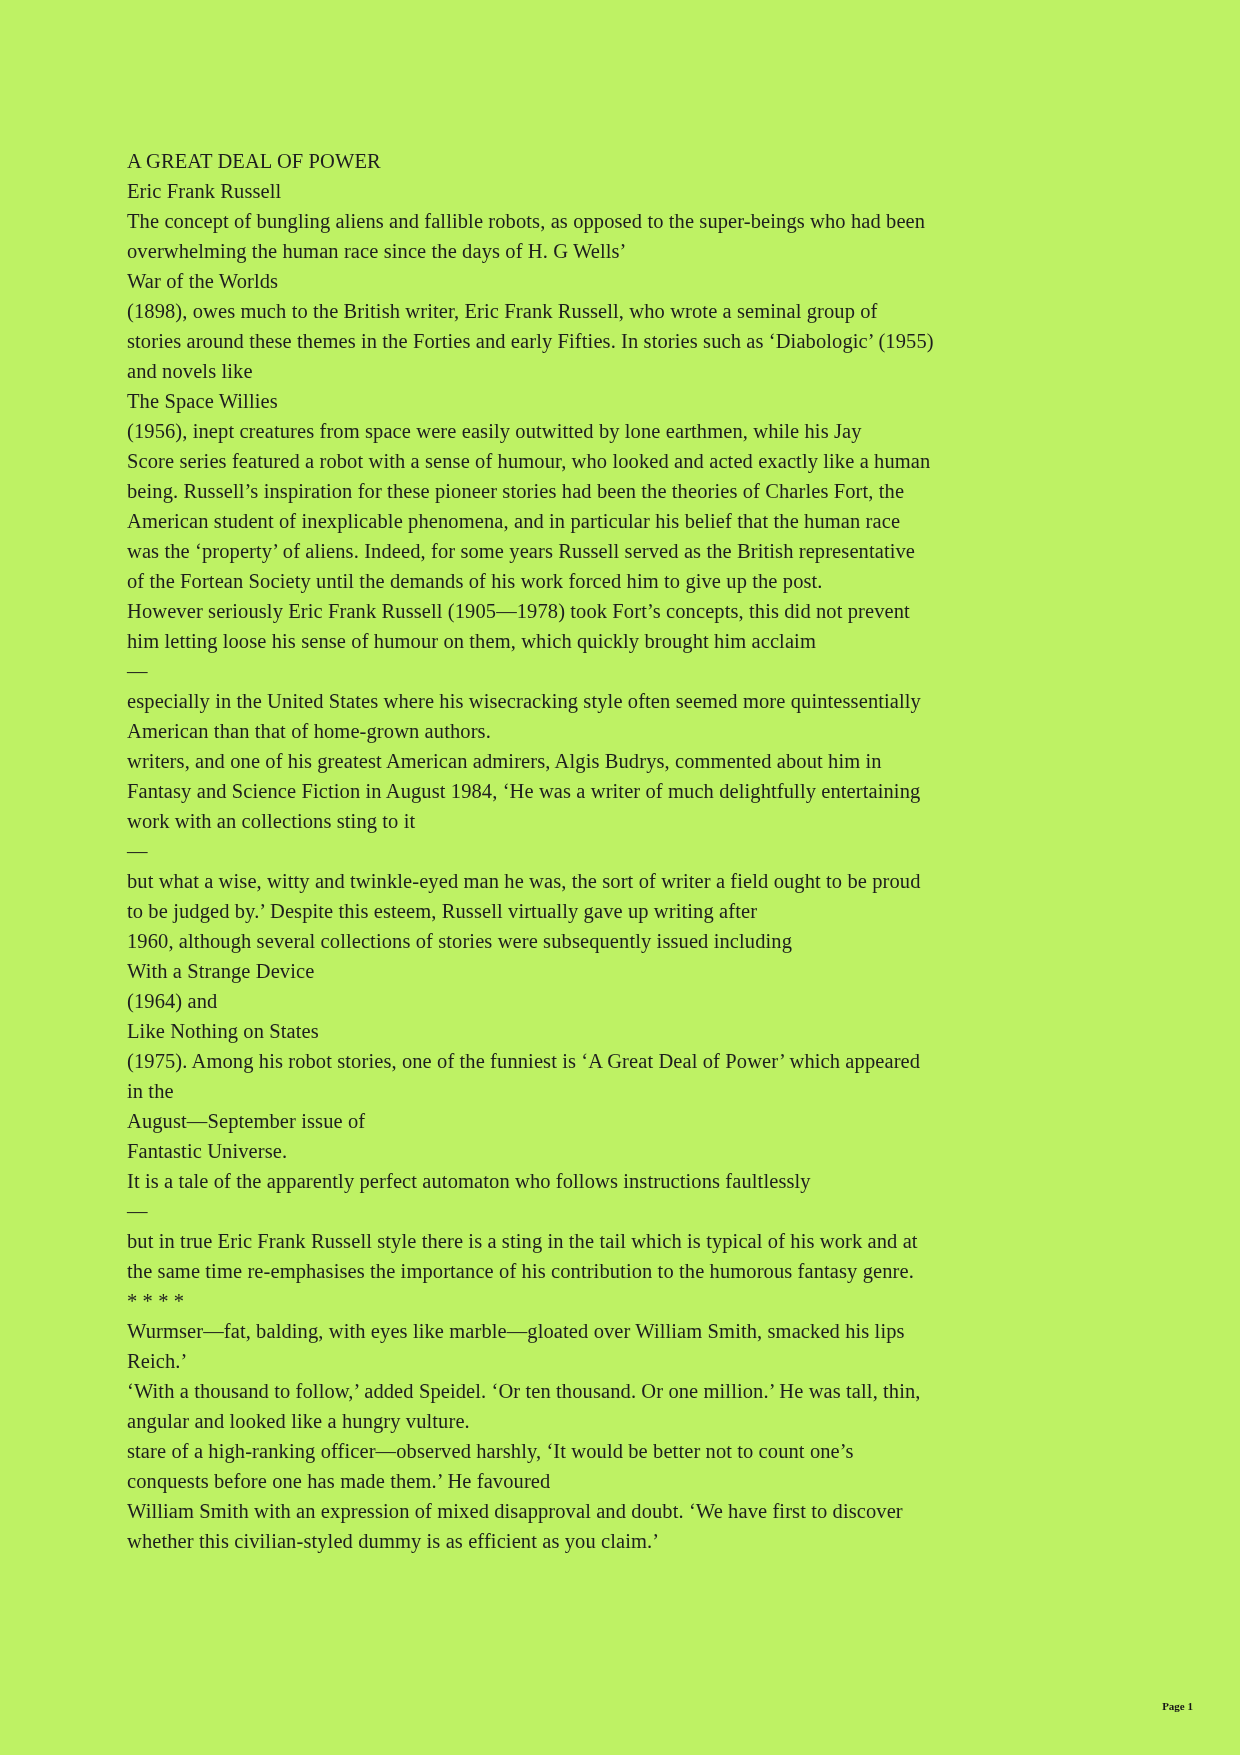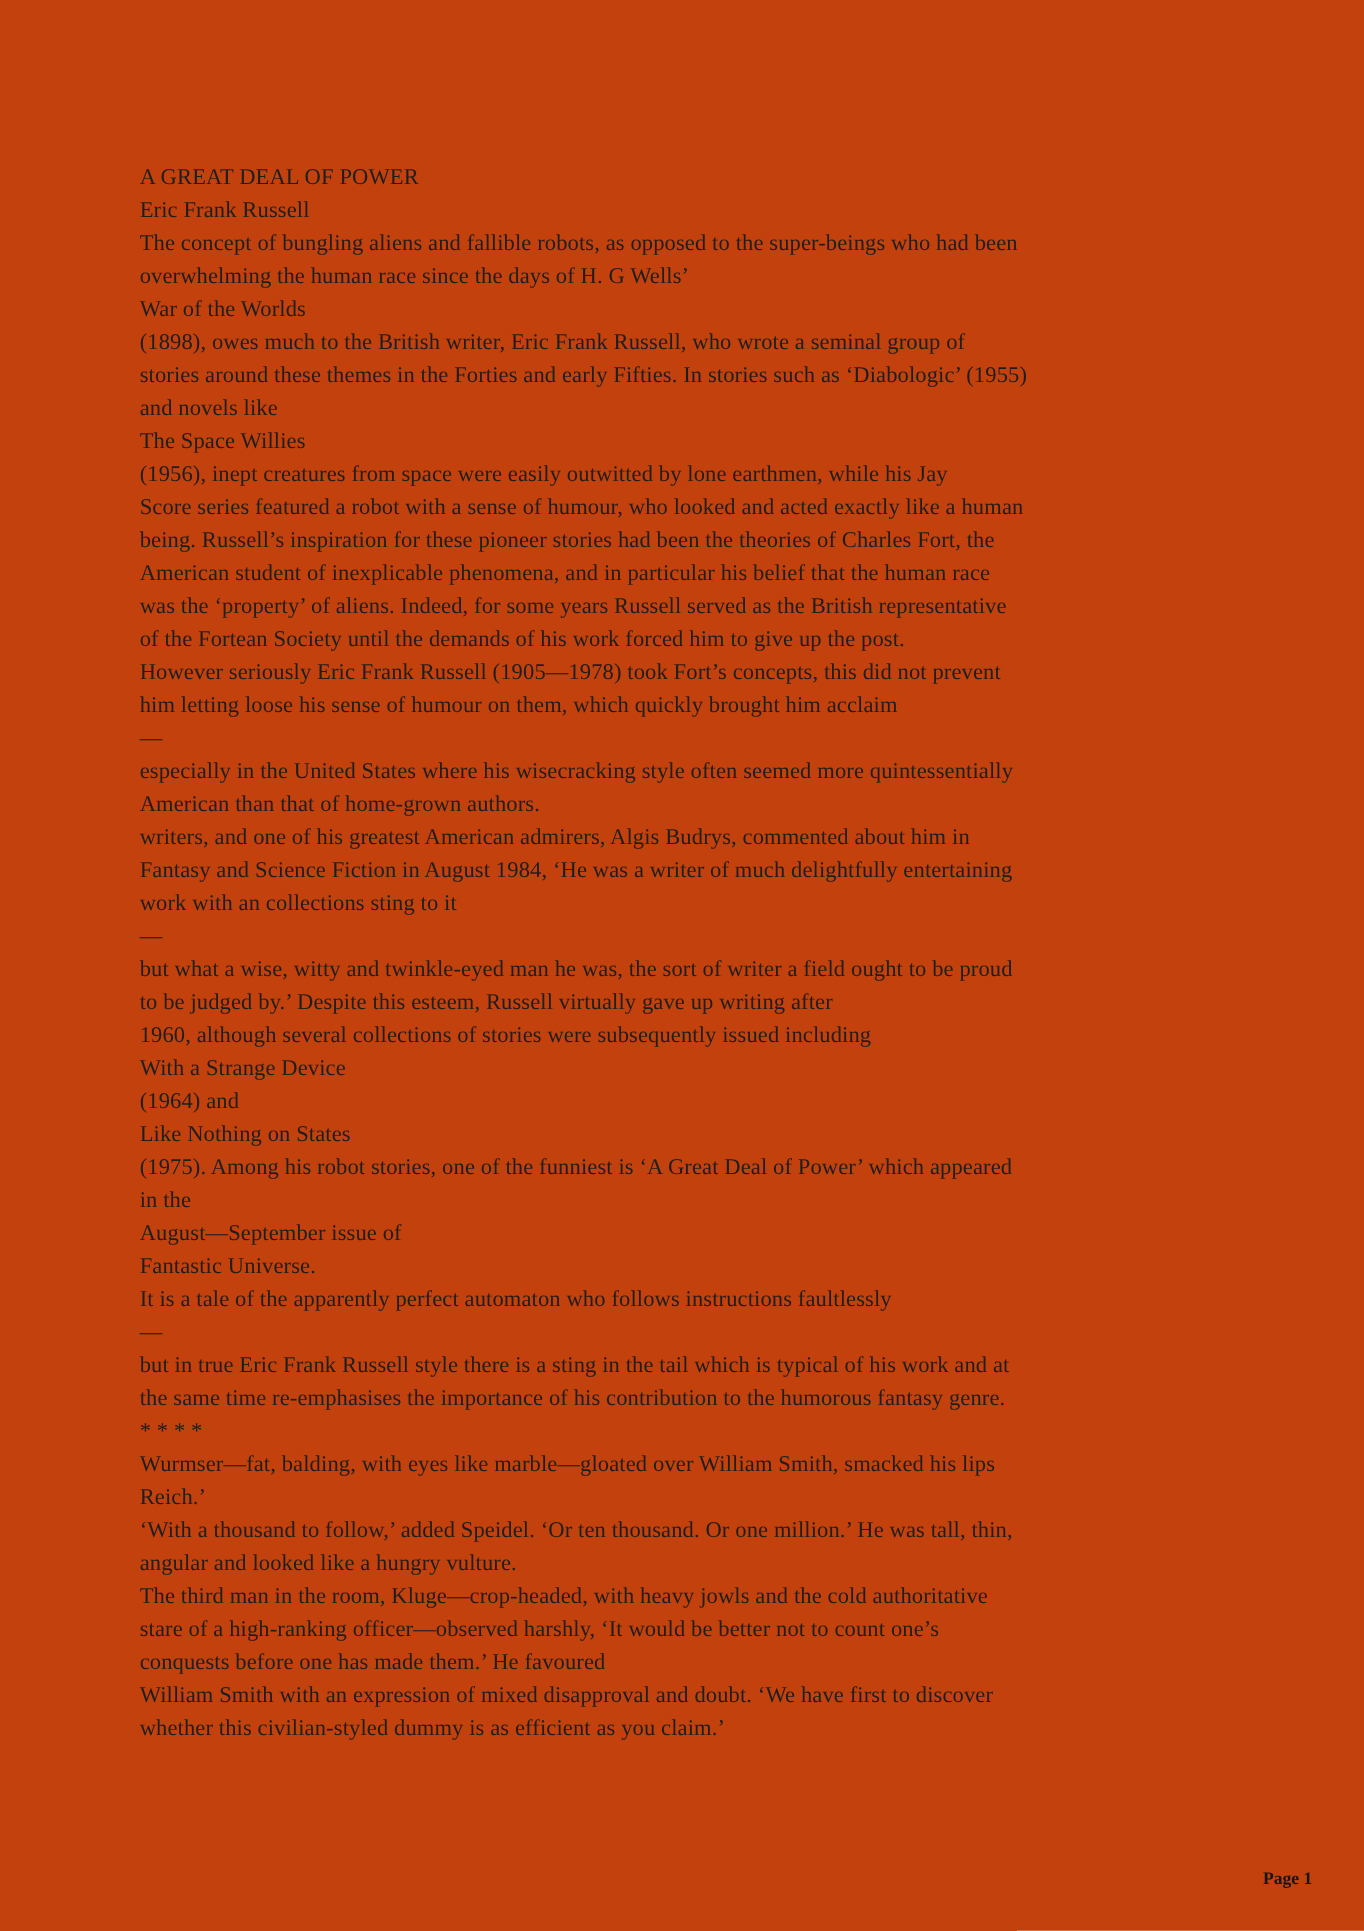--- a/index.html
+++ b/index.html
@@ -11,39 +11,39 @@
     height: 1755px;
     background: #ffffff;
     font-family: "Liberation Serif", serif;
     color: #1e1e1e;
     position: relative;
     overflow: hidden;
   }
   .page {
     position: absolute;
     inset: 0;
-    background: #c2410c;
+    background: #bef264;
   }
   .text-block {
     position: absolute;
     left: 127px;
     top: 146px;
     width: 1015px;
   }
   .line {
     font-size: 20.5px;
     line-height: 30px;
     white-space: nowrap;
     letter-spacing: 0.1px;
   }
   .footer {
     position: absolute;
     right: 47px;
     top: 1700px;
-    font-size: 16px;
+    font-size: 11px;
     font-weight: 700;
     color: #161616;
   }
 </style>
 </head>
 <body>
 
 <div class="page">
   <div class="text-block" id="text-block">
       <div class="line">A GREAT DEAL OF POWER</div>
@@ -82,20 +82,19 @@
       <div class="line">Fantastic Universe.</div>
       <div class="line">It is a tale of the apparently perfect automaton who follows instructions faultlessly</div>
       <div class="line">—</div>
       <div class="line">but in true Eric Frank Russell style there is a sting in the tail which is typical of his work and at</div>
       <div class="line">the same time re-emphasises the importance of his contribution to the humorous fantasy genre.</div>
       <div class="line">* * * *</div>
       <div class="line">Wurmser—fat, balding, with eyes like marble—gloated over William Smith, smacked his lips</div>
       <div class="line">Reich.’</div>
       <div class="line">‘With a thousand to follow,’ added Speidel. ‘Or ten thousand. Or one million.’ He was tall, thin,</div>
       <div class="line">angular and looked like a hungry vulture.</div>
-      <div class="line">The third man in the room, Kluge—crop-headed, with heavy jowls and the cold authoritative</div>
       <div class="line">stare of a high-ranking officer—observed harshly, ‘It would be better not to count one’s</div>
       <div class="line">conquests before one has made them.’ He favoured</div>
       <div class="line">William Smith with an expression of mixed disapproval and doubt. ‘We have first to discover</div>
       <div class="line">whether this civilian-styled dummy is as efficient as you claim.’</div>
     </div>
   <div class="footer">Page 1</div>
 </div>
 
 </body></html>

